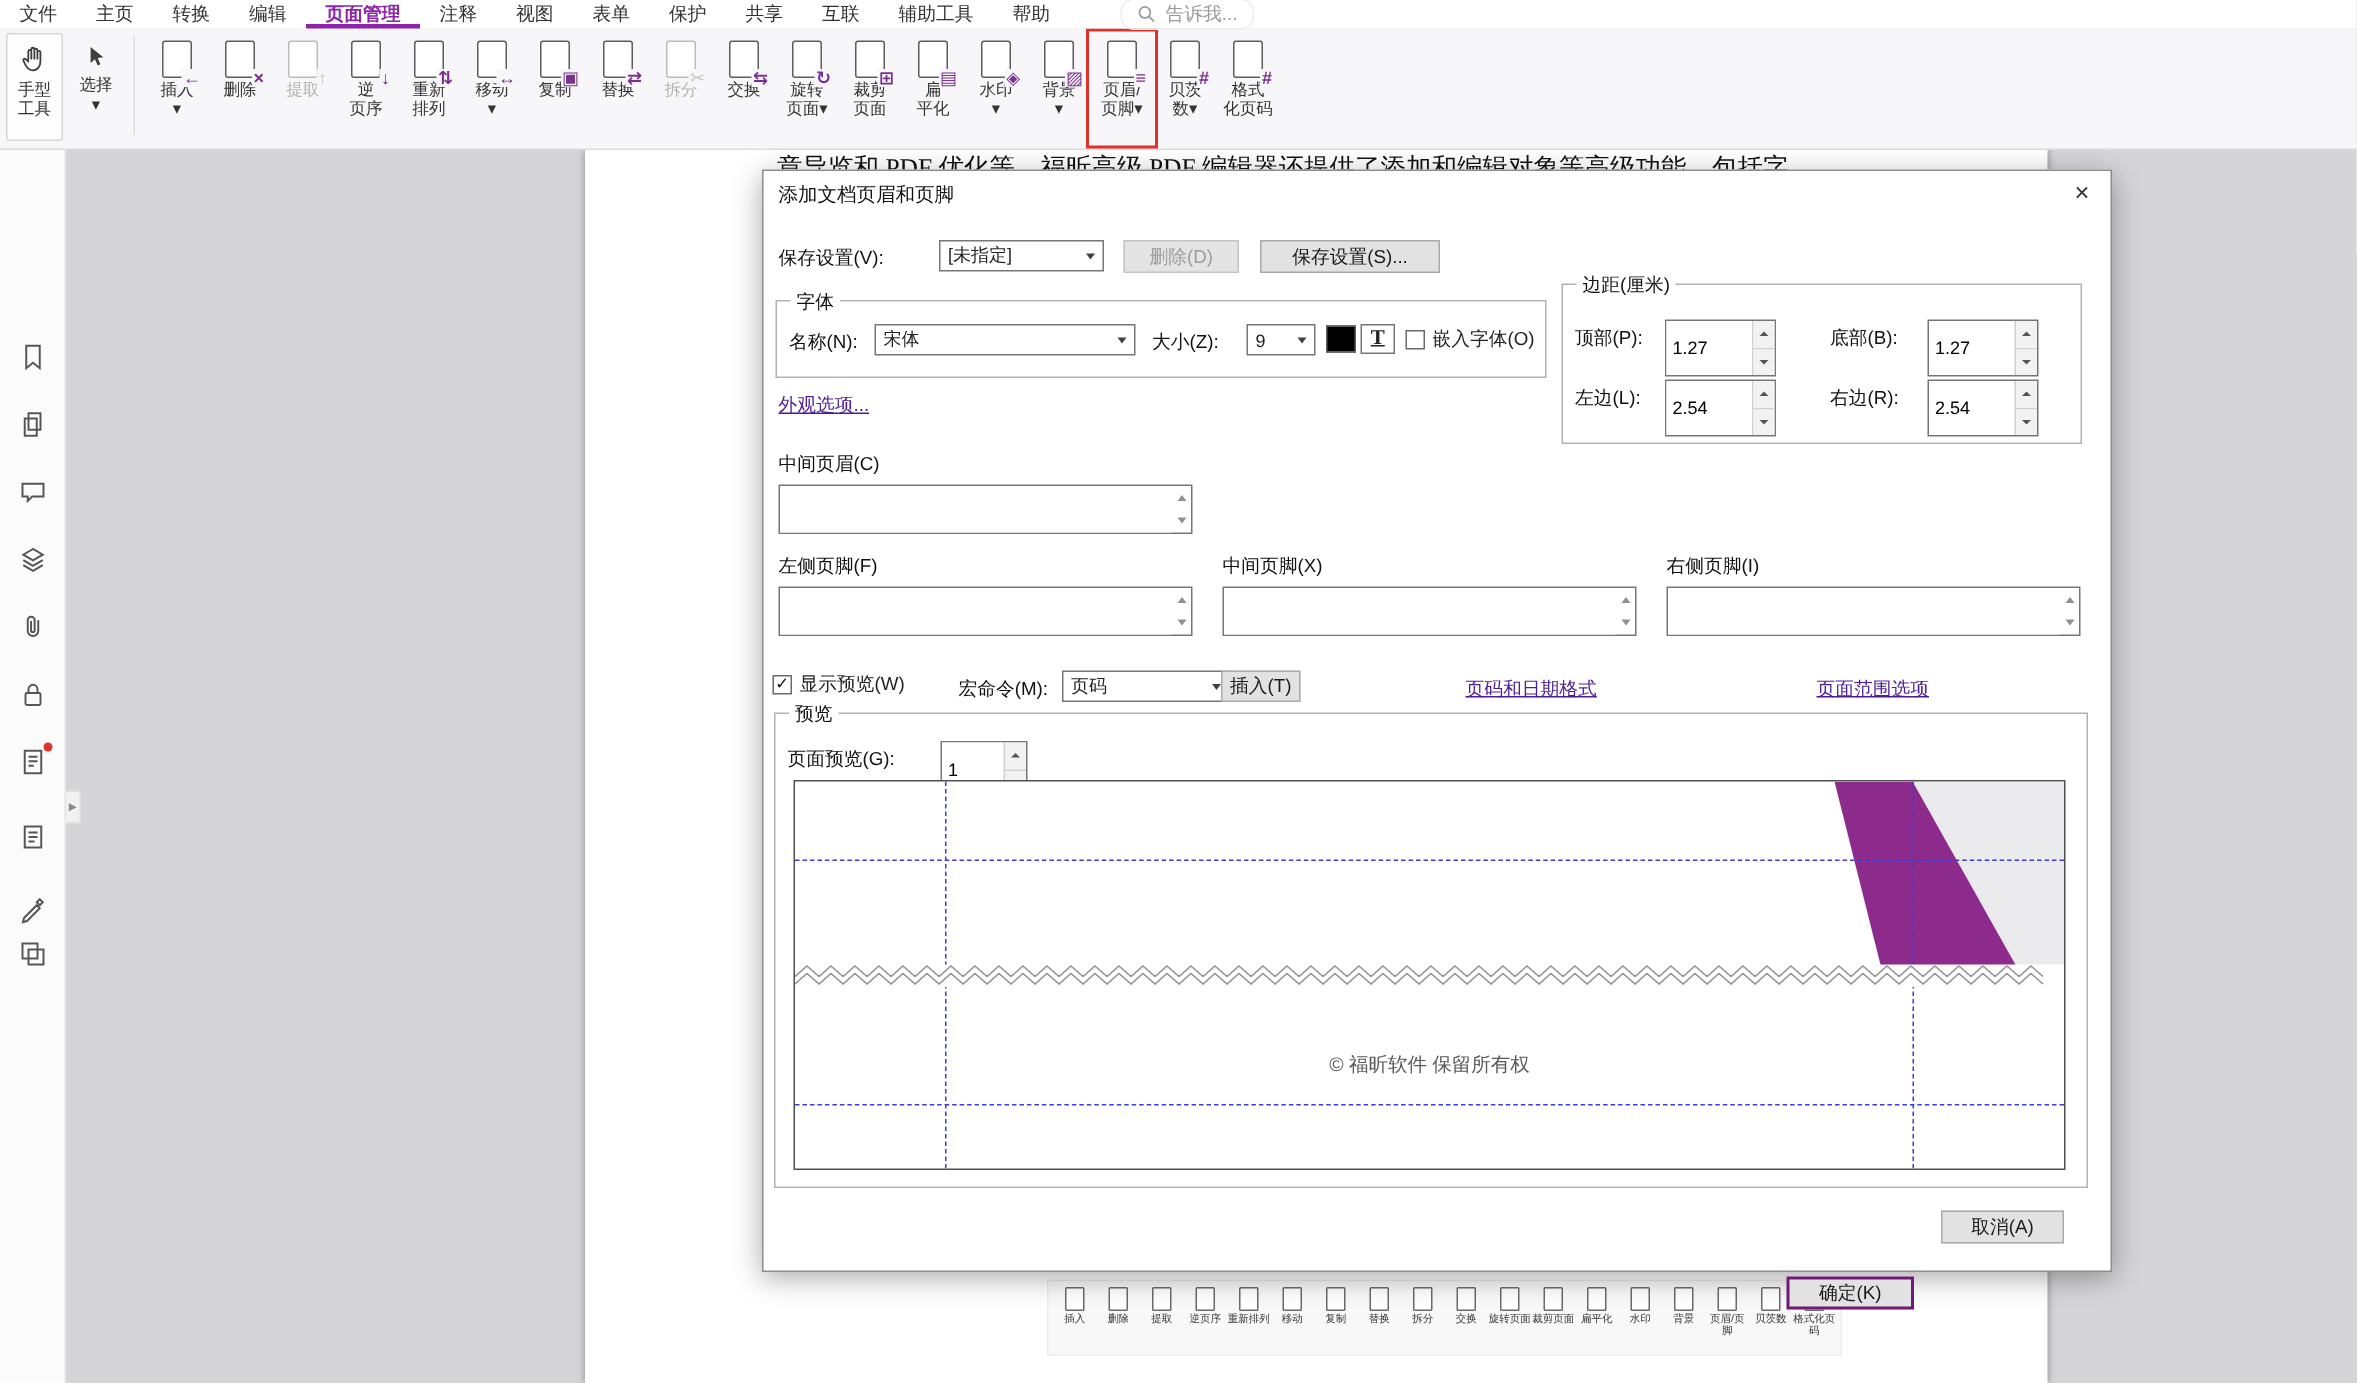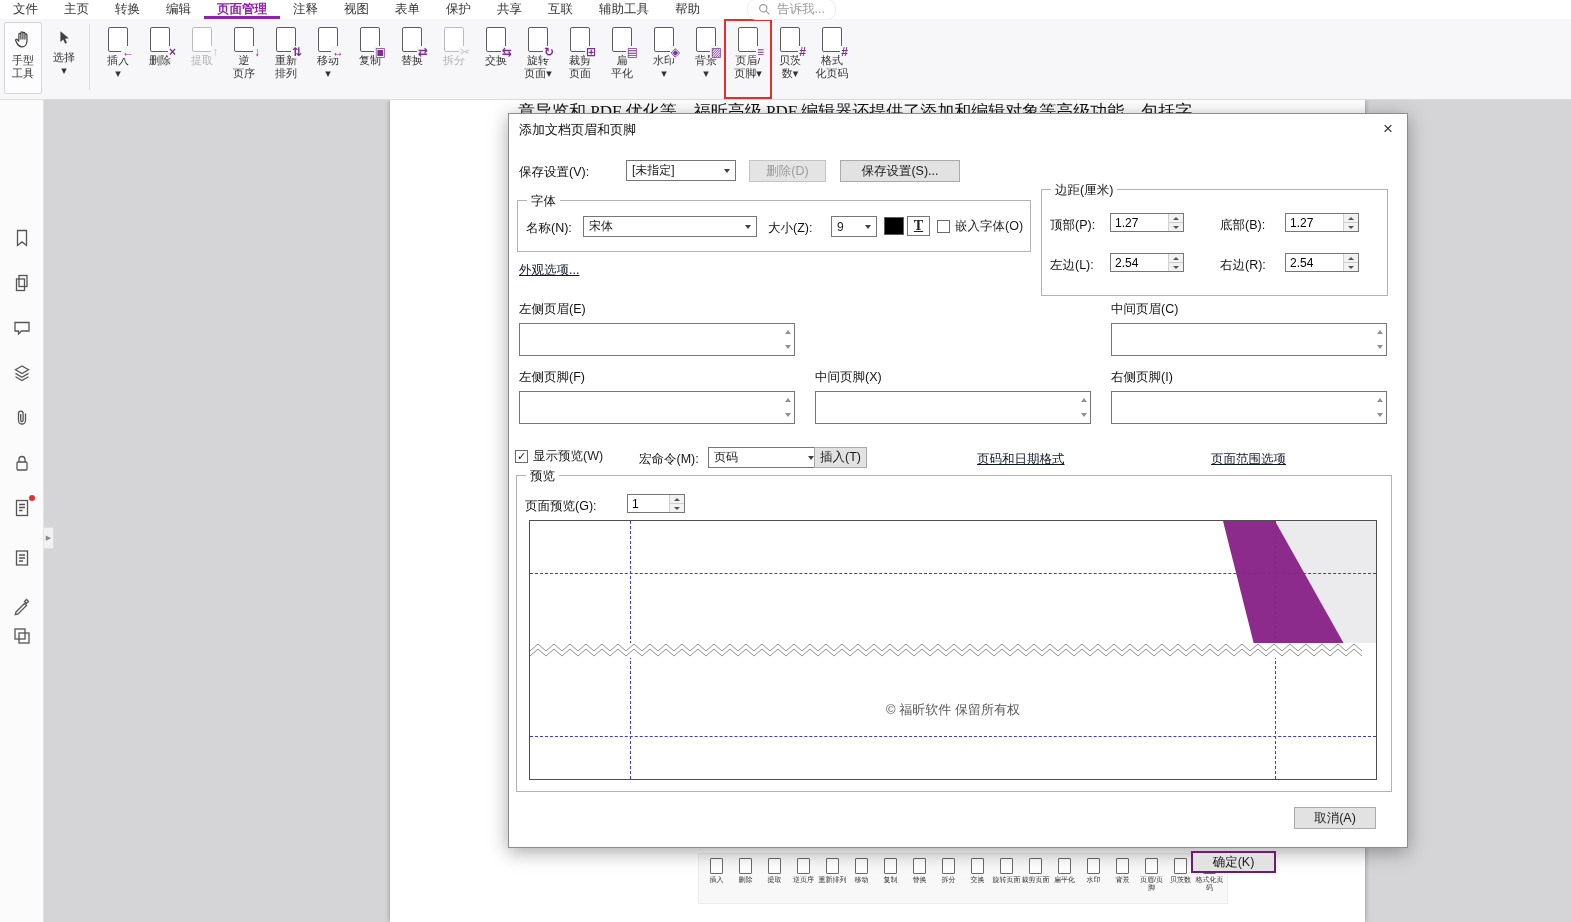--- a/index.html
+++ b/index.html
@@ -55,32 +55,32 @@
   .dlg-label { position:absolute; white-space:nowrap; color:#111; }
   .combo { position:absolute; height:21px; border:1px solid #767676; background:#fff; display:flex; align-items:center; padding-left:5px; cursor:pointer; }
   .combo-val { font-size:12px; }
   .combo-arrow { width:17px; height:100%; margin-left:auto; display:flex; align-items:center; justify-content:center; }
   .combo-arrow::after { content:""; width:0; height:0; border-left:3.5px solid transparent; border-right:3.5px solid transparent; border-top:4.5px solid #404040; }
   .btn { position:absolute; height:22px; background:#e2e2e2; border:1px solid #aaa; display:flex; align-items:center; justify-content:center; font-size:12.5px; color:#1a1a1a; cursor:pointer; }
   .btn.disabled { background:#e4e4e4; color:#9d9d9d; border-color:#c4c4c4; }
   .btn.default { border:2px solid #701a75;margin-top:44px; }
   .group { position:absolute; border:1px solid #b2b2b2; }
   .legend { position:absolute; top:-8px; left:9px; background:#fff; padding:0 4px; font-size:12.5px; color:#111; }
-  .spin { position:absolute; height:19px; border:1px solid #767676; background:#fff; display:flex; }
+  .spin { position:absolute; height:38px; border:1px solid #767676; background:#fff; display:flex; }
   .spin input { flex:1; min-width:0; border:none; outline:none; font:12px "Liberation Sans",sans-serif; padding-left:4px; }
   .spin .ud { width:15px; display:flex; flex-direction:column; border-left:1px solid #cfcfcf; }
   .spin .u,.spin .d { flex:1; display:flex; align-items:center; justify-content:center; background:#f2f2f2; cursor:pointer; }
   .spin .u { border-bottom:1px solid #cfcfcf; }
   .spin .u::after { content:""; border:3px solid transparent; border-bottom:3.5px solid #555; margin-top:-3px; }
   .spin .d::after { content:""; border:3px solid transparent; border-top:3.5px solid #555; margin-bottom:-3px; }
   .swatch { position:absolute; width:20px; height:18px; background:#000; border:1px solid #5f5f5f; cursor:pointer; }
   .tbtn { position:absolute; width:23px; height:20px; border:1px solid #767676; background:#fff; display:flex; align-items:center; justify-content:center; font-family:"Liberation Serif",serif; font-weight:bold; font-size:14px; text-decoration:underline; cursor:pointer; }
   .checkbox { position:absolute; display:flex; align-items:center; gap:5px; font-size:12.5px; cursor:pointer; }
   .cb-box { width:13px; height:13px; border:1px solid #6b6b6b; background:#fff; font-size:11px; line-height:11px; text-align:center; color:#111; flex:0 0 auto; }
-  .link { position:absolute; color:#0f172a; text-decoration:underline; font-size:12.5px; white-space:nowrap; cursor:pointer; }
+  .link { position:absolute; color:#4c1d95; text-decoration:underline; font-size:12.5px; white-space:nowrap; cursor:pointer; }
   .hf-row { position:absolute; left:10px; width:868px; display:flex; justify-content:space-between; }
   .hf-col { width:276px; }
   .hf-label { font-size:12.5px; margin-bottom:5px; color:#111; }
   .textbox { position:relative; height:33px; border:1px solid #767676; background:#fff; }
   .textbox textarea { position:absolute; left:0; top:0; right:13px; bottom:0; width:calc(100% - 13px); height:100%; border:none; outline:none; resize:none; font:12px "Liberation Sans",sans-serif; padding:2px 4px; }
   .sb { position:absolute; right:1px; top:1px; bottom:1px; width:11px; display:flex; flex-direction:column; justify-content:space-between; }
   .tri-up { width:0; height:0; border:3.5px solid transparent; border-bottom:4.5px solid #8f8f8f; margin:2px auto 0; }
   .tri-down { width:0; height:0; border:3.5px solid transparent; border-top:4.5px solid #8f8f8f; margin:0 auto 2px; }
 
   
@@ -500,30 +500,20 @@
       <input value="2.54" style="">
       <span class="ud">
           <span class="u"></span>
           <span class="d"></span>
         </span>
     </div>
   </div>
 
   <div class="hf-row" style="top:187px">
 
-  <div class="hf-col">
-      <div class="hf-label">左侧页眉(E)</div>
-      <div class="textbox">
-        <textarea style=""></textarea>
-        <span class="sb">
-            <span class="tri-up"></span>
-            <span class="tri-down"></span>
-          </span>
-      </div>
-    </div>
       <div class="hf-col">
       <div class="hf-label">中间页眉(C)</div>
       <div class="textbox">
         <textarea style=""></textarea>
         <span class="sb">
             <span class="tri-up"></span>
             <span class="tri-down"></span>
           </span>
       </div>
     </div>

